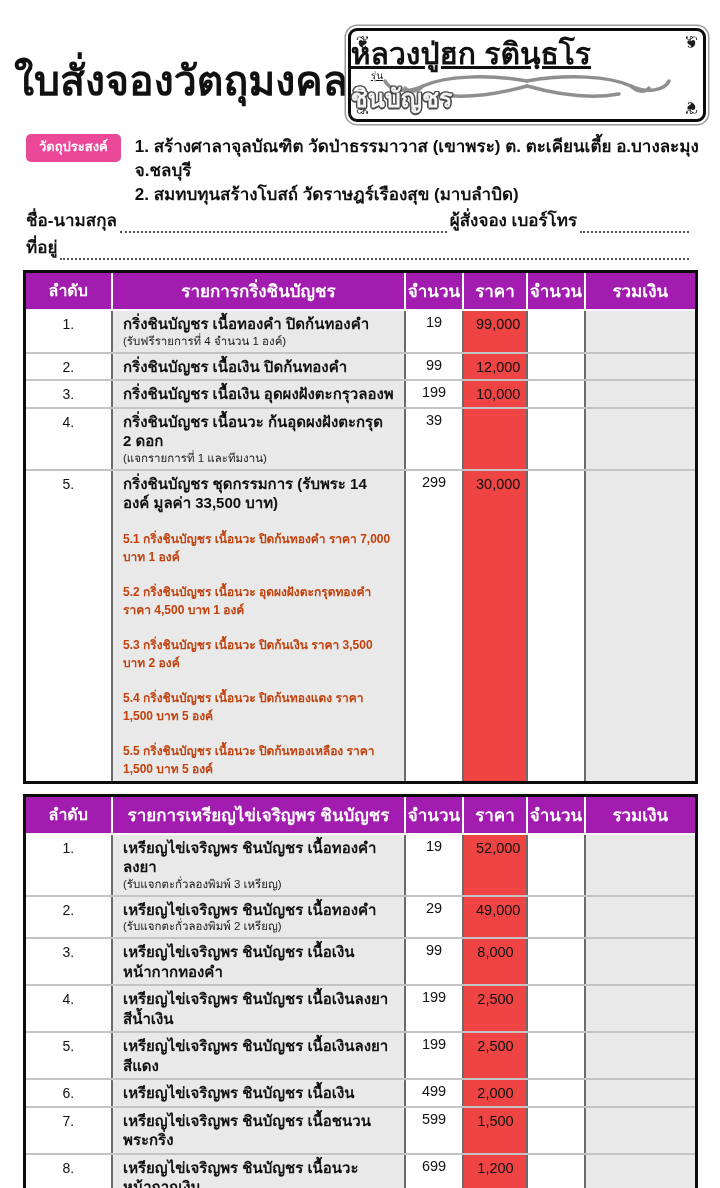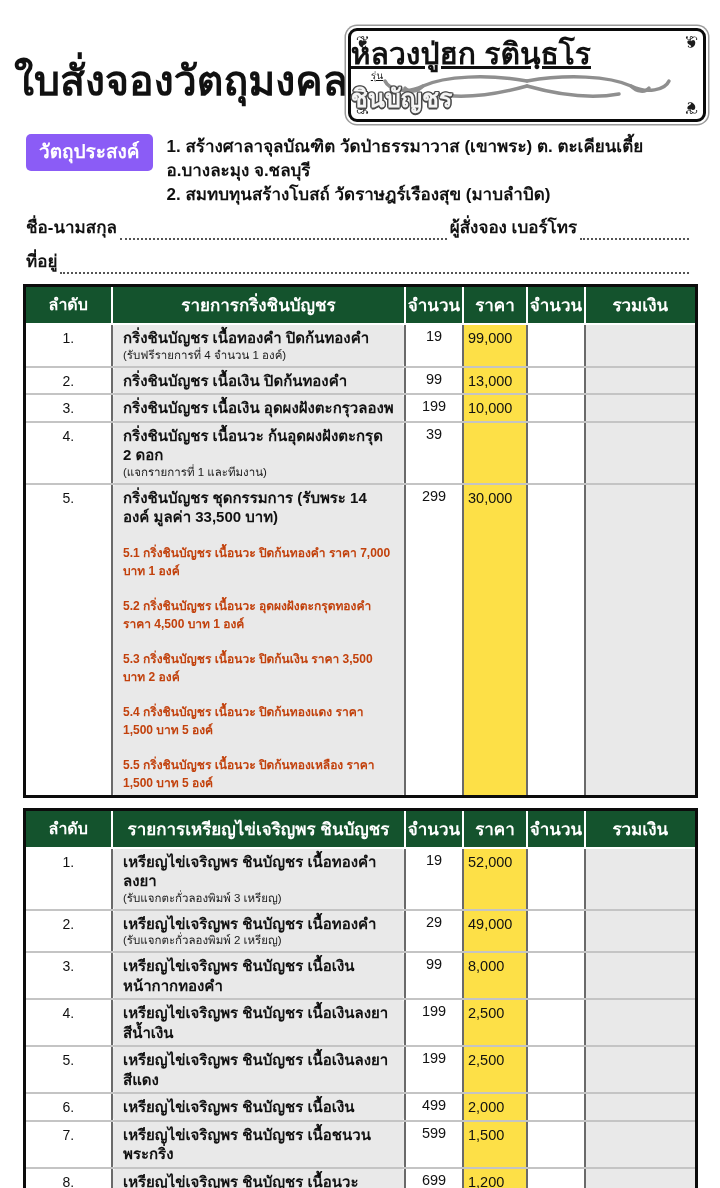--- a/index.html
+++ b/index.html
@@ -27,45 +27,45 @@
   .flourish { position:absolute; left:50%; top:42px; transform:translateX(-50%); z-index:1; }
   .corner { position:absolute; font-size:17px; color:#1c1c1c; line-height:1; }
   .corner.tl { left:5px;  top:3px; }
   .corner.tr { right:5px; top:3px;    transform:scaleX(-1); }
   .corner.bl { left:5px;  bottom:3px; transform:scaleY(-1); }
   .corner.br { right:5px; bottom:3px; transform:scale(-1,-1); }
   .corner::before { content:"❦"; }
 
   
   .purpose { display:flex; align-items:flex-start; gap:14px; padding:10px 14px 0 26px; }
-  .badge { background:#8b5cf6; color:#fff; font-weight:bold; font-size:19px;
+  .badge { background:#ec4899; color:#fff; font-weight:bold; font-size:13px;
            padding:2px 13px 5px; border-radius:5px; white-space:nowrap; }
   .purpose-lines { font-size:17px; font-weight:bold; line-height:1.4; padding-top:1px; }
 
   
   .fill-row { display:flex; align-items:flex-end; padding:0 28px 0 26px;
-              font-size:17px; font-weight:bold; margin-top:7px; white-space:nowrap; }
+              font-size:17px; font-weight:bold; white-space:nowrap; }
   .dots { border-bottom:2px dotted #555; height:16px; margin:0 3px; }
   .grow1 { flex:1; } .grow3 { flex:3; }
 
   
   table.order { width:672px; margin:10px auto 0; border-collapse:collapse;
                 border:3px solid #0c0c0c; table-layout:fixed; }
   col.w-no{width:88px;} col.w-name{width:293px;} col.w-made{width:58px;}
   col.w-price{width:64px;} col.w-qty{width:58px;} col.w-total{width:111px;}
-  thead th { background:#14532d; color:#fff; font-weight:bold; font-size:17px;
+  thead th { background:#a21caf; color:#fff; font-weight:bold; font-size:17px;
              border:2px solid #fff; padding:4px 1px 5px; }
   thead th:nth-child(1){ font-size:16px; }
   tbody td { border-left:2px solid #6a6a6a; border-right:2px solid #6a6a6a;
              border-top:2px solid #c4c4c4; border-bottom:2px solid #c4c4c4;
              vertical-align:top; }
   td.c-no    { background:#fff; text-align:center; font-size:14px; padding-top:5px; }
   td.c-name  { background:#e9e9e9; padding:3px 10px 3px 10px;border-radius:6px; }
   td.c-made  { background:#fff; text-align:center; font-size:14.5px; padding-top:3px; }
-  td.c-price { background:#fde047; text-align:left; font-size:14.5px; padding:5px 11px 0 4px; }
+  td.c-price { background:#ef4444; text-align:center; font-size:14.5px; padding:5px 11px 0 12px; }
   td.c-qty   { background:#fff; }
   td.c-total { background:#e9e9e9; }
   .item-name { font-size:15px; font-weight:bold; line-height:1.3; }
   .item-note { font-size:11.5px; font-weight:normal; color:#1a1a1a; line-height:1.3; }
   .item-sub  { font-size:12px; font-weight:bold; color:#c2410c; line-height:1.5; margin-top:17px; }
 </style>
 </head>
 <body>
 
 <div class="page">
@@ -142,21 +142,21 @@
           <td class="c-price">99,000</td>
           <td class="c-qty"></td>
           <td class="c-total"></td>
         </tr>
         <tr>
           <td class="c-no">2.</td>
           <td class="c-name">
             <div class="item-name">กริ่งชินบัญชร เนื้อเงิน ปิดก้นทองคำ</div>
           </td>
           <td class="c-made">99</td>
-          <td class="c-price">13,000</td>
+          <td class="c-price">12,000</td>
           <td class="c-qty"></td>
           <td class="c-total"></td>
         </tr>
         <tr>
           <td class="c-no">3.</td>
           <td class="c-name">
             <div class="item-name">กริ่งชินบัญชร เนื้อเงิน อุดผงฝังตะกรุวลองพ</div>
           </td>
           <td class="c-made">199</td>
           <td class="c-price">10,000</td>

